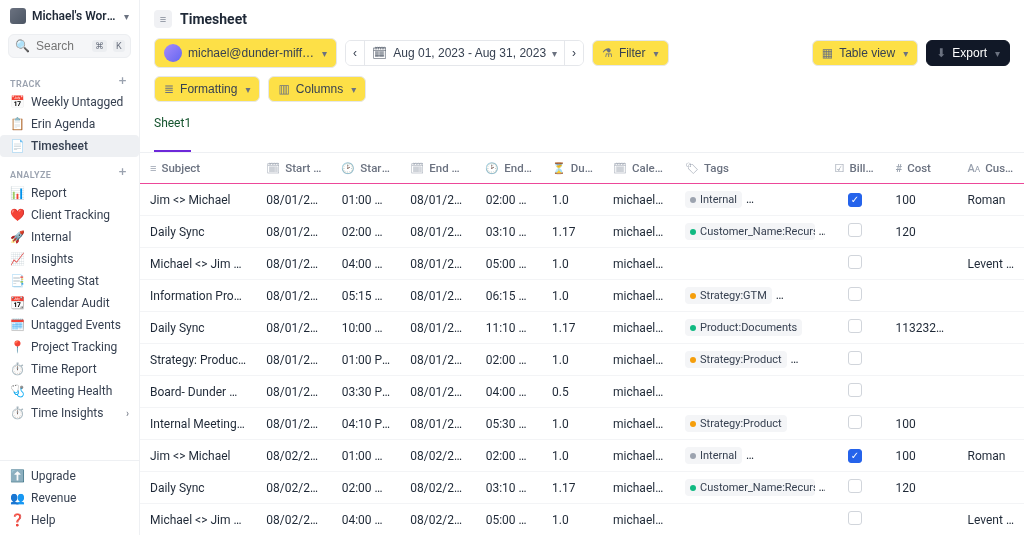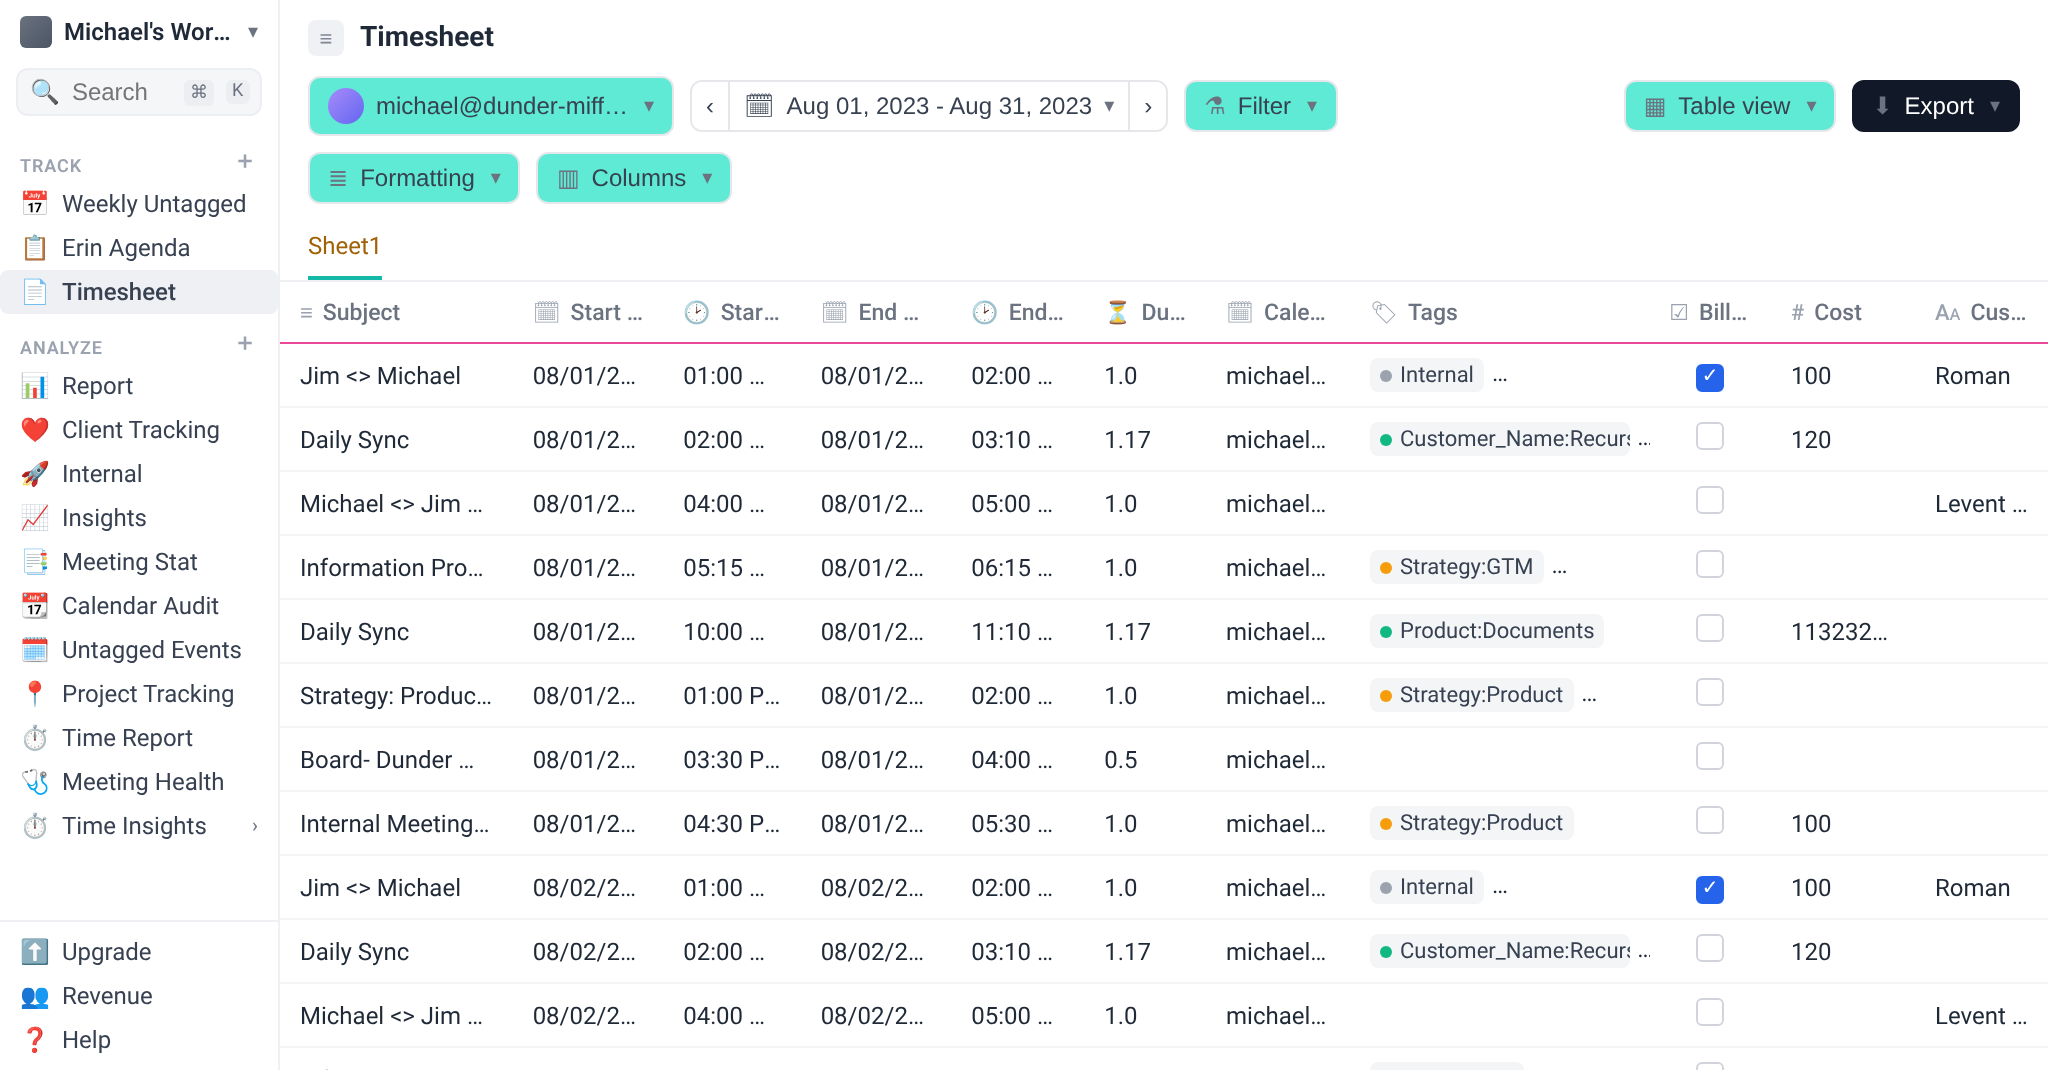--- a/index.html
+++ b/index.html
@@ -22,33 +22,33 @@
   .nav-icon { width:14px; text-align:center; font-size:12px; }
   .sidebar-scroll { flex:1; overflow-y:auto; }
   .sidebar-bottom { border-top:1px solid #eef0f3; padding:4px 0; }
 
   
   .main { flex:1; display:flex; flex-direction:column; min-width:0; }
   .titlebar { display:flex; align-items:center; gap:8px; padding:10px 14px 6px 14px; }
   .title-icon { width:18px; height:18px; border-radius:4px; background:#f0f1f4; display:flex; align-items:center; justify-content:center; color:#808895; font-size:11px;}
   .title-text { font-weight:700; font-size:14px; }
   .toolbar { display:flex; align-items:center; gap:8px; padding:4px 14px 8px 14px; }
-  .btn { display:inline-flex; align-items:center; gap:6px; background:#5eead4; border:1px solid #e5e7eb; border-radius:6px; padding:5px 9px; font-size:12px; color:#374151; cursor:pointer; white-space:nowrap; }
+  .btn { display:inline-flex; align-items:center; gap:6px; background:#fde047; border:1px solid #e5e7eb; border-radius:6px; padding:5px 9px; font-size:12px; color:#374151; cursor:pointer; white-space:nowrap; }
   .btn .mini-icon { color:#6b7280; font-size:12px; }
   .btn.dark { background:#111827; color:#fff; border-color:#111827; }
   .btn .chev { margin-left:2px; }
   .avatar-sm { width:18px; height:18px; border-radius:50%; background:linear-gradient(135deg,#a78bfa,#6366f1); display:inline-block;}
   .seg { display:inline-flex; align-items:stretch; border:1px solid #e5e7eb; border-radius:6px; overflow:hidden; }
   .seg > button { border:none; background:#fff; padding:5px 7px; cursor:pointer; color:#374151; font-size:12px; display:flex; align-items:center; gap:6px;}
   .seg > button + button { border-left:1px solid #e5e7eb; }
   .toolbar-spacer { flex:1; }
   .subtoolbar { display:flex; align-items:center; gap:8px; padding:0 14px 8px 14px; }
 
   .tabs { display:flex; gap:12px; padding:0 14px; border-bottom:1px solid #eef0f3; }
-  .tab { padding:6px 0 8px 0; color:#a16207; border-bottom:2px solid #14b8a6; font-size:12px; cursor:pointer;}
+  .tab { padding:6px 0 20px 0; color:#14532d; border-bottom:2px solid #6d28d9; font-size:12px; cursor:pointer;}
 
   .table-wrap { flex:1; overflow:auto; }
   table { border-collapse:collapse; width:100%; table-layout:fixed; }
   thead th { position:sticky; top:0; background:#fff; font-weight:500; color:#6b7280; text-align:left; font-size:11.5px; padding:8px 10px; border-bottom:1px solid #ec4899; white-space:nowrap; overflow:hidden; text-overflow:ellipsis;}
   thead th .hicon { color:#9aa2af; margin-right:5px; font-size:11px;}
   tbody td { padding:7px 10px; border-bottom:1px solid #f3f4f6; font-size:12px; color:#1f2937; white-space:nowrap; overflow:hidden; text-overflow:ellipsis; }
   .col-subject{width:105px;} .col-sd{width:68px;} .col-st{width:62px;} .col-ed{width:68px;} .col-et{width:60px;}
   .col-dur{width:55px;} .col-cal{width:65px;} .col-tags{width:135px;} .col-bill{width:55px;} .col-cost{width:65px;} .col-cust{width:60px;}
   .tag { display:inline-flex; align-items:center; gap:4px; background:#f4f5f7; border-radius:4px; padding:2px 5px; font-size:11px; color:#374151; margin-right:4px; max-width:100%; overflow:hidden; text-overflow:ellipsis;}
   .dot { width:6px; height:6px; border-radius:50%; display:inline-block; flex:0 0 6px;}
@@ -351,21 +351,21 @@
               <td>0.5</td>
               <td>michael@du…</td>
               <td></td>
               <td class="center"><span class="checkbox"></span></td>
               <td></td>
               <td></td>
             </tr>
             <tr>
               <td>Internal Meeting With Ma…</td>
               <td>08/01/2023</td>
-              <td>04:30 PM</td>
+              <td>04:10 PM</td>
               <td>08/01/2023</td>
               <td>05:30 PM</td>
               <td>1.0</td>
               <td>michael@du…</td>
               <td><span class="tag"><span class="dot" style="background:#f59e0b"></span>Strategy:Product</span></td>
               <td class="center"><span class="checkbox"></span></td>
               <td>100</td>
               <td></td>
             </tr>
             <tr>

